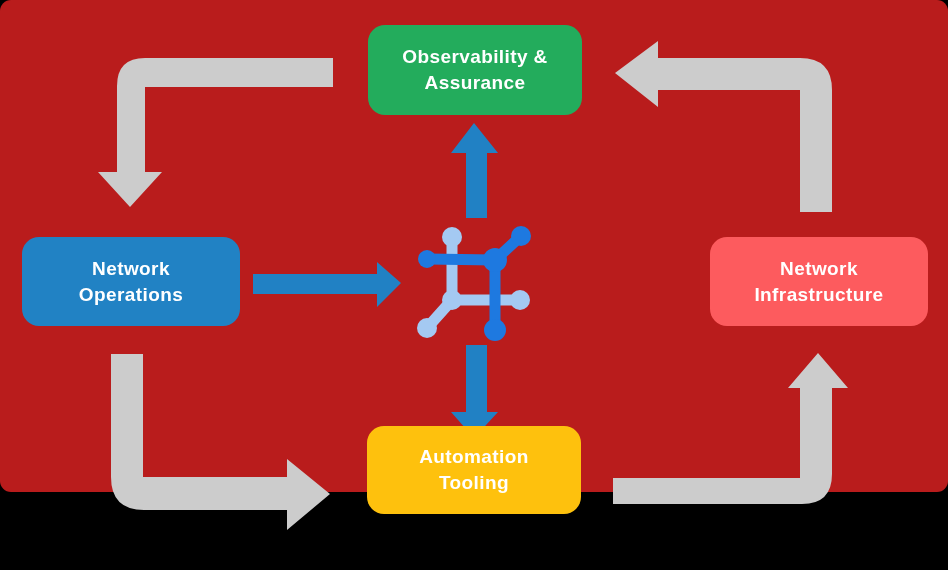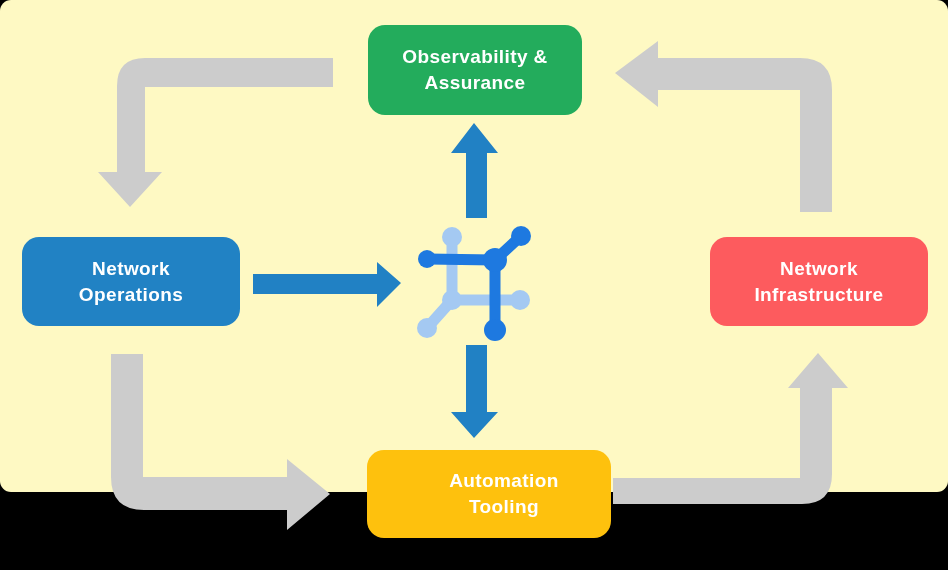--- a/index.html
+++ b/index.html
@@ -8,21 +8,21 @@
     background: #000000;
     width: 948px;
     height: 570px;
     overflow: hidden;
     font-family: "Liberation Sans", sans-serif;
   }
   .canvas {
     position: relative;
     width: 948px;
     height: 492px;
-    background: #fef9c3;
+    background: #b91c1c;
     border-radius: 11px;
   }
   svg.layer {
     position: absolute;
     left: 0;
     top: 0;
     width: 948px;
     height: 570px;
   }
   .node {
@@ -35,21 +35,21 @@
     color: #ffffff;
     font-size: 19px;
     font-weight: 600;
     letter-spacing: 0.4px;
     line-height: 26px;
     white-space: pre-line;
   }
   .node-observability        { left: 368px; top: 25px;  width: 214px; height: 90px; background: #23AC5C; }
   .node-network-operations   { left: 22px;  top: 237px; width: 218px; height: 89px; background: #2182C4; }
   .node-network-infrastructure { left: 710px; top: 237px; width: 218px; height: 89px; background: #FD5B5E; }
-  .node-automation-tooling   { left: 367px; top: 450px; width: 214px; height: 88px; background: #FEC10D; padding-left: 30px; }
+  .node-automation-tooling   { left: 367px; top: 426px; width: 214px; height: 88px; background: #FEC10D; }
 
   .gray-arrow { fill: #CCCCCC; }
   .blue-arrow { fill: #2181C4; }
 
   .hub-svg {
     position: absolute;
     left: 395px;
     top: 200px;
     width: 165px;
     height: 165px;

